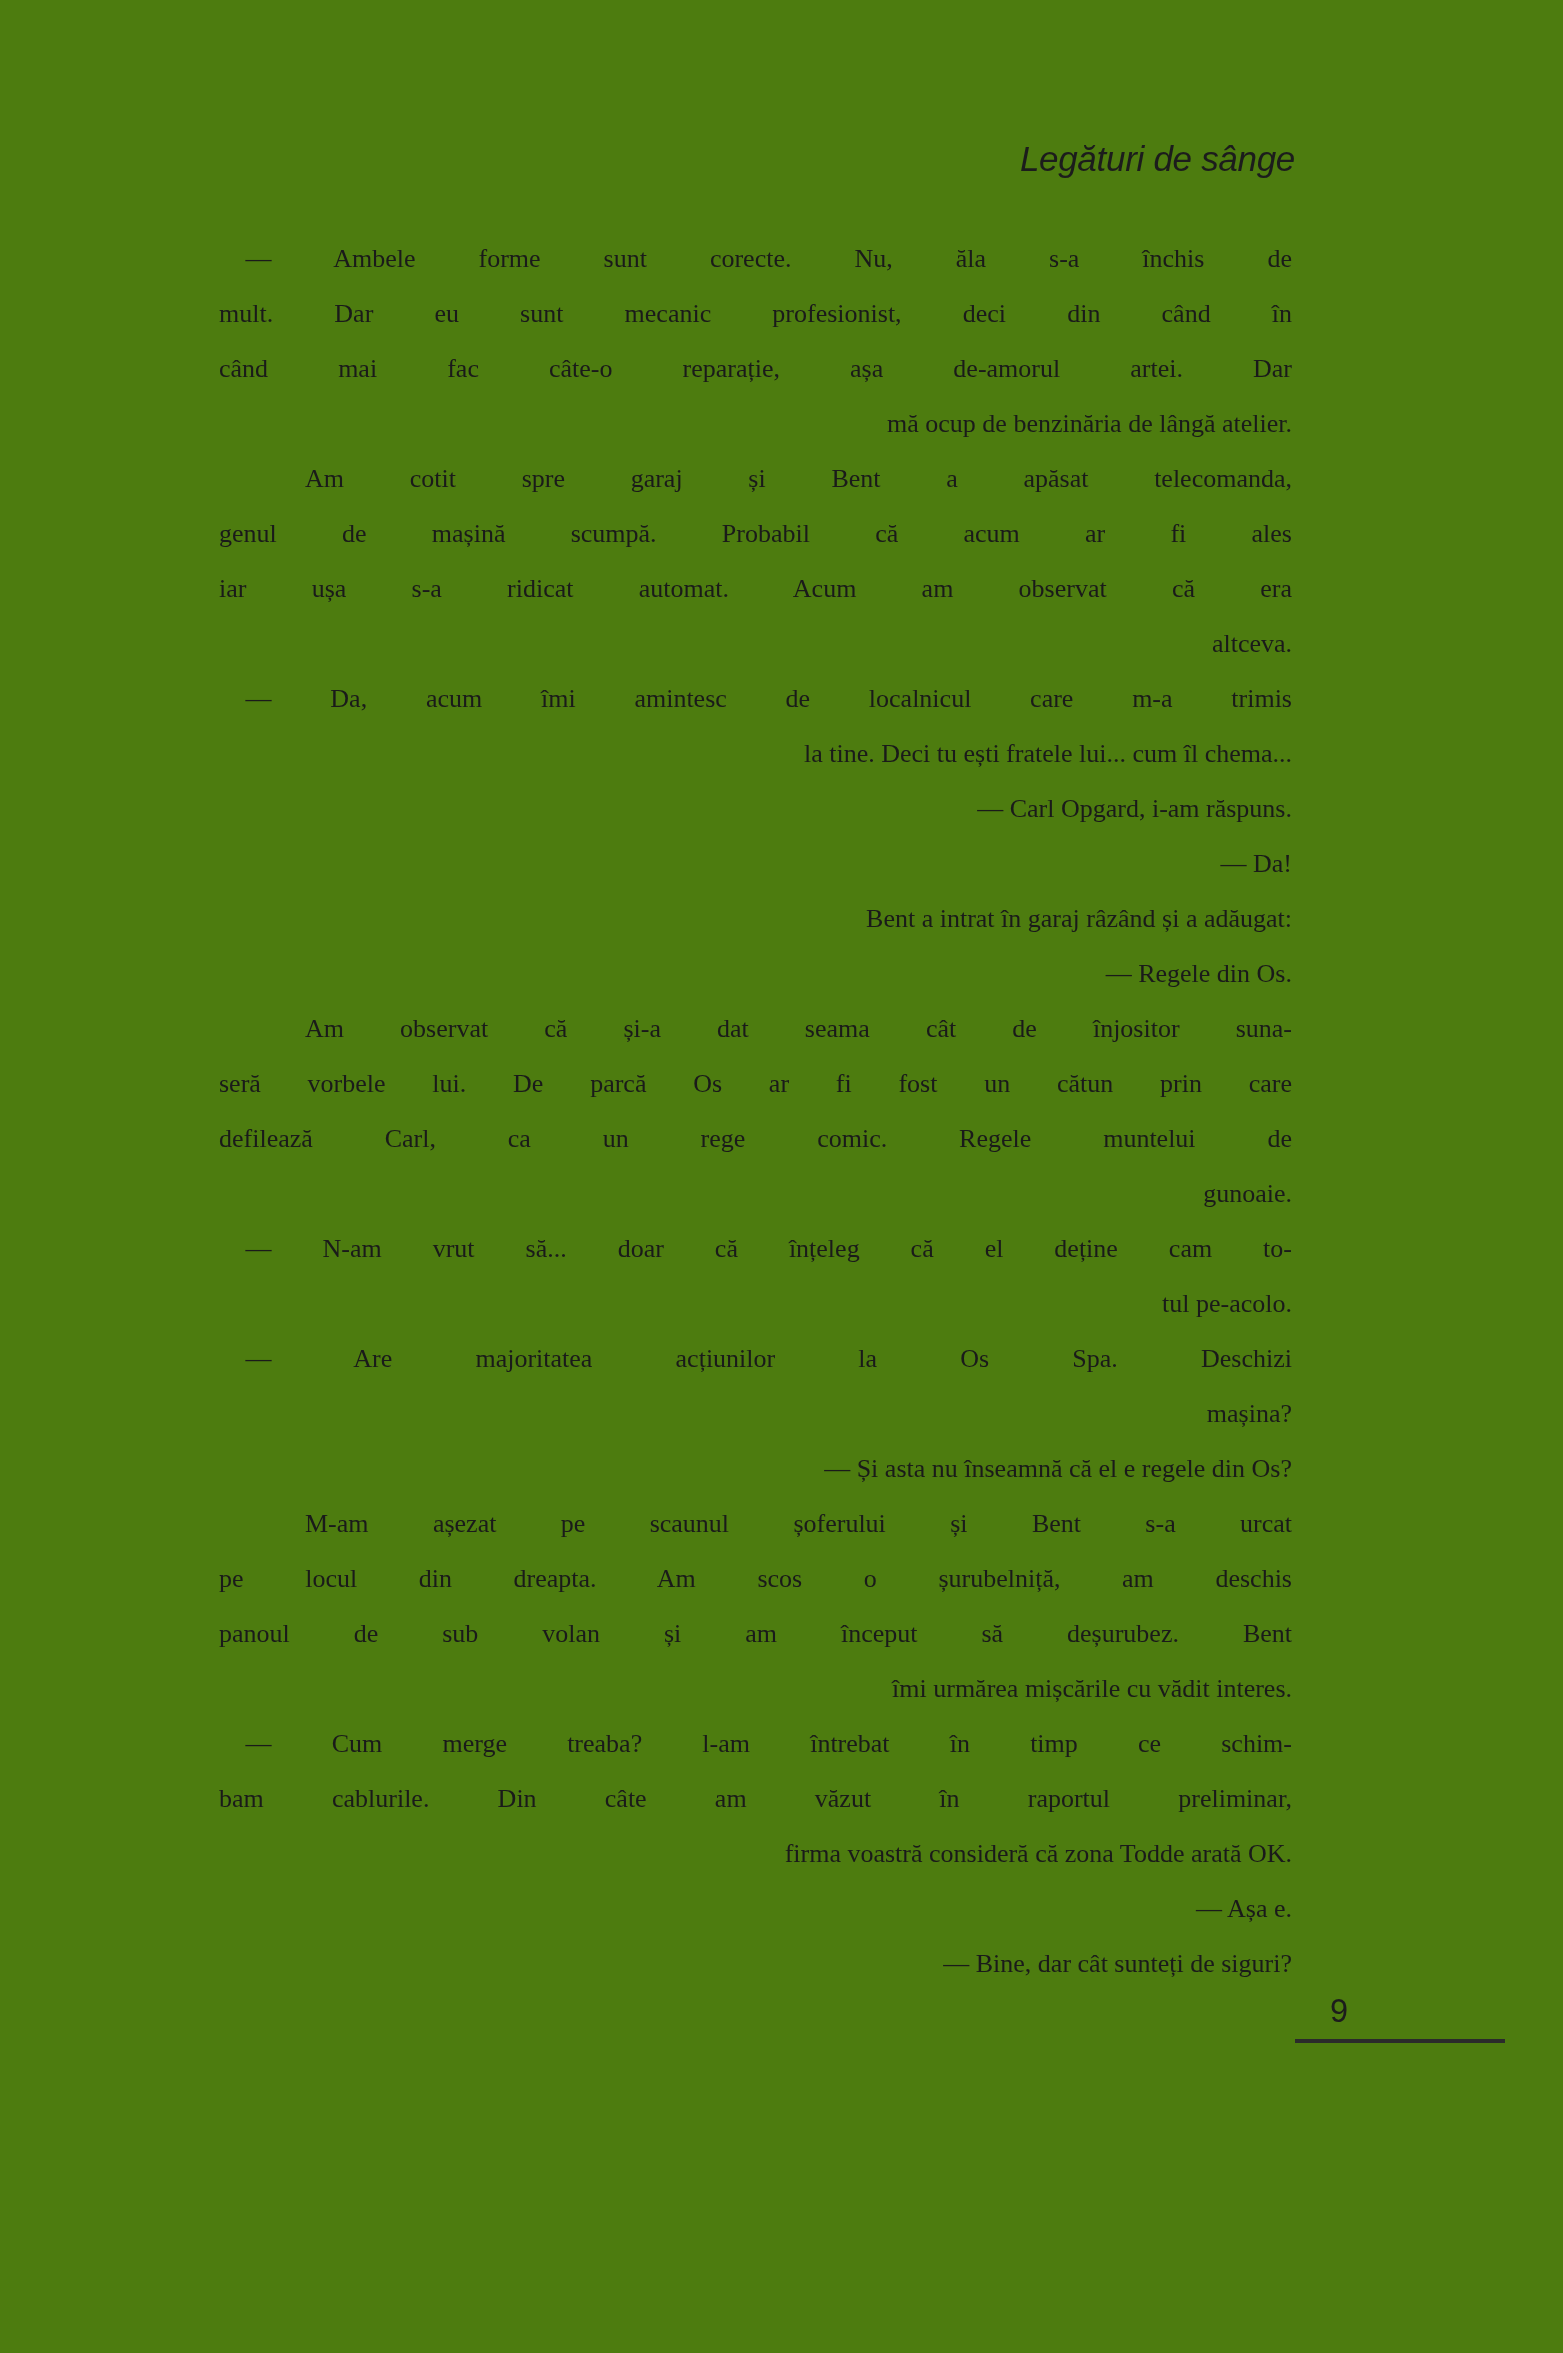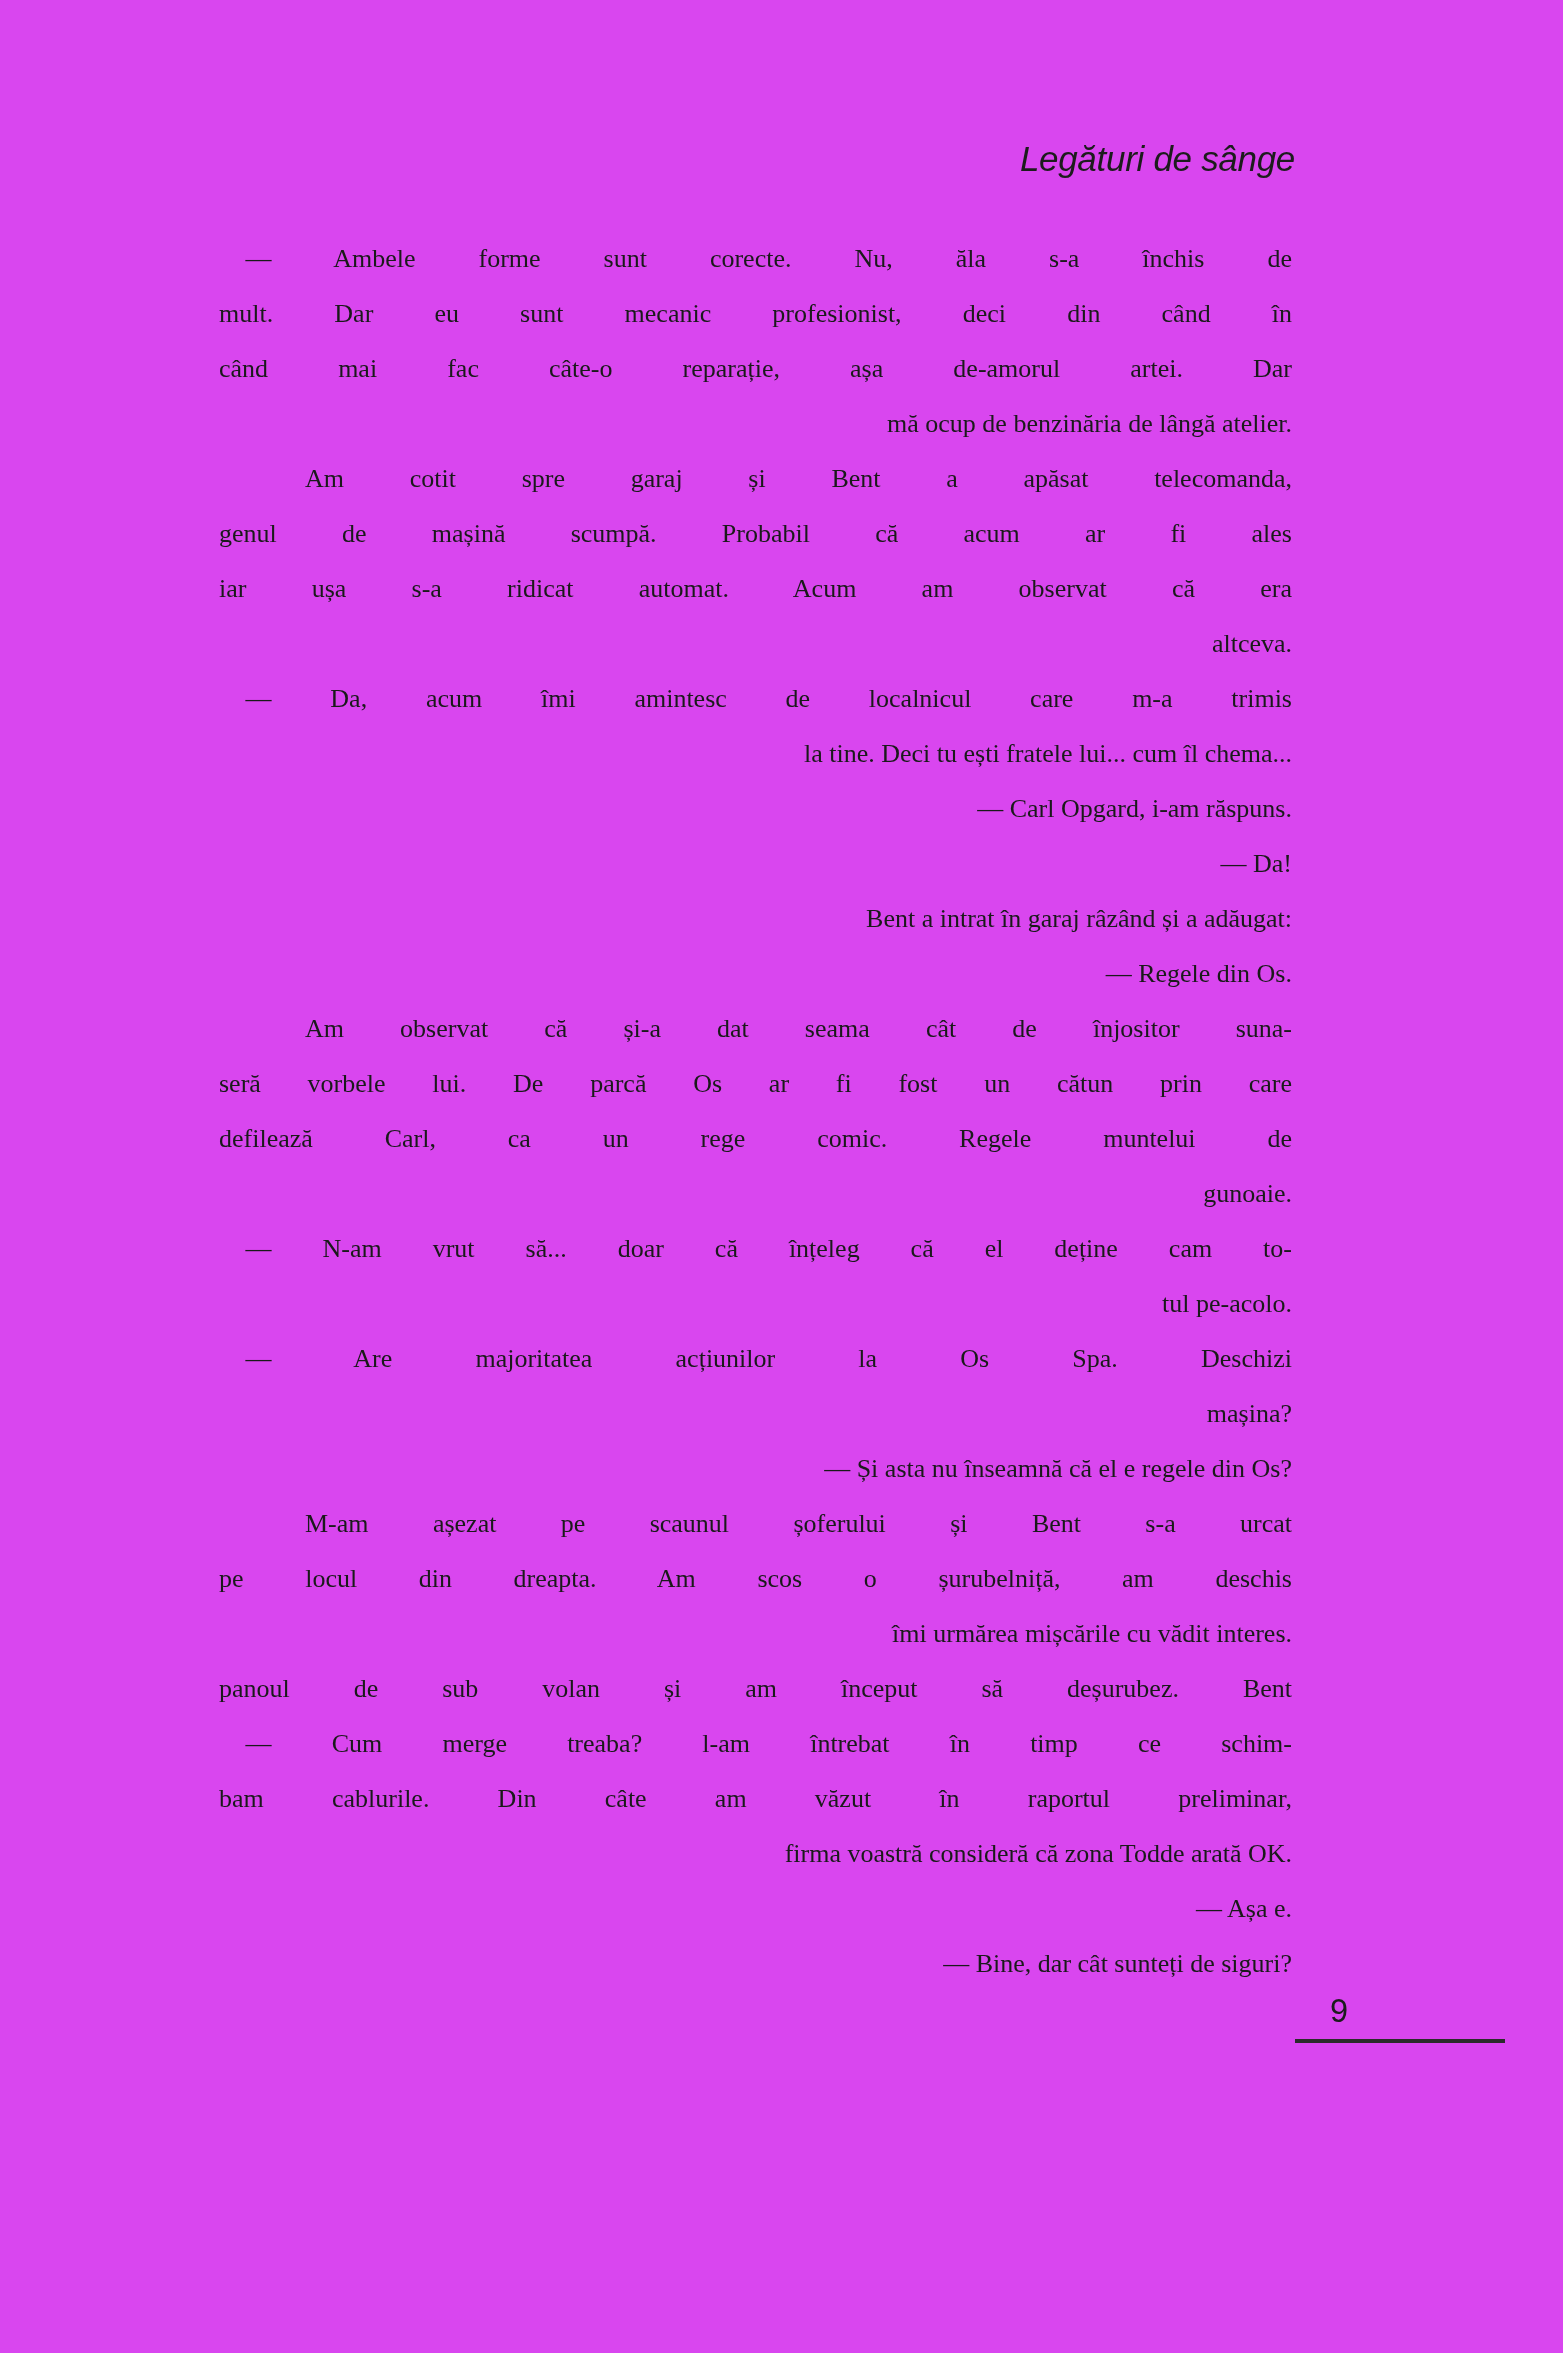--- a/index.html
+++ b/index.html
@@ -4,21 +4,21 @@
 <style>
   html, body {
     margin: 0;
     padding: 0;
     background: #e8e8e8;
   }
   .page {
     position: relative;
     width: 1563px;
     height: 2353px;
-    background: #d946ef;
+    background: #4d7c0f;
     font-family: "Liberation Serif", "DejaVu Serif", serif;
     color: #1a1a1a;
     overflow: hidden;
   }
   .running-header {
     position: absolute;
     top: 138px;
     right: 268px;
     font-family: "Liberation Sans", "DejaVu Sans", sans-serif;
     font-style: italic;
@@ -89,22 +89,22 @@
       <div class="line just" style="text-indent: 0px;">seră vorbele lui. De parcă Os ar fi fost un cătun prin care</div>
       <div class="line just" style="text-indent: 0px;">defilează Carl, ca un rege comic. Regele muntelui de</div>
       <div class="line" style="text-indent: 0px;">gunoaie.</div>
       <div class="line just" style="text-indent: 26.6px;">— N-am vrut să... doar că înțeleg că el deține cam to-</div>
       <div class="line" style="text-indent: 0px;">tul pe-acolo.</div>
       <div class="line just" style="text-indent: 26.6px;">— Are majoritatea acțiunilor la Os Spa. Deschizi</div>
       <div class="line" style="text-indent: 0px;">mașina?</div>
       <div class="line" style="text-indent: 26.6px;">— Și asta nu înseamnă că el e regele din Os?</div>
       <div class="line just" style="text-indent: 86px;">M-am așezat pe scaunul șoferului și Bent s-a urcat</div>
       <div class="line just" style="text-indent: 0px;">pe locul din dreapta. Am scos o șurubelniță, am deschis</div>
+      <div class="line just" style="text-indent: 0px;">panoul de sub volan și am început să deșurubez. Bent</div>
       <div class="line" style="text-indent: 0px;">îmi urmărea mișcările cu vădit interes.</div>
-      <div class="line just" style="text-indent: 0px;">panoul de sub volan și am început să deșurubez. Bent</div>
       <div class="line just" style="text-indent: 26.6px;">— Cum merge treaba? l-am întrebat în timp ce schim-</div>
       <div class="line just" style="text-indent: 0px;">bam cablurile. Din câte am văzut în raportul preliminar,</div>
       <div class="line" style="text-indent: 0px;">firma voastră consideră că zona Todde arată OK.</div>
       <div class="line" style="text-indent: 26.6px;">— Așa e.</div>
       <div class="line" style="text-indent: 26.6px;">— Bine, dar cât sunteți de siguri?</div>
     </div>
 
   <div class="page-number">9</div>
 
   <div class="footer-rule"></div>

